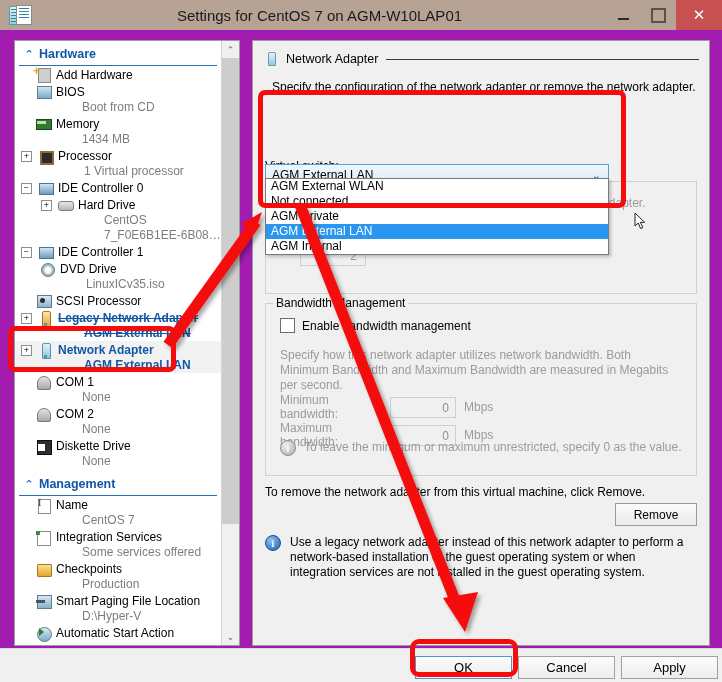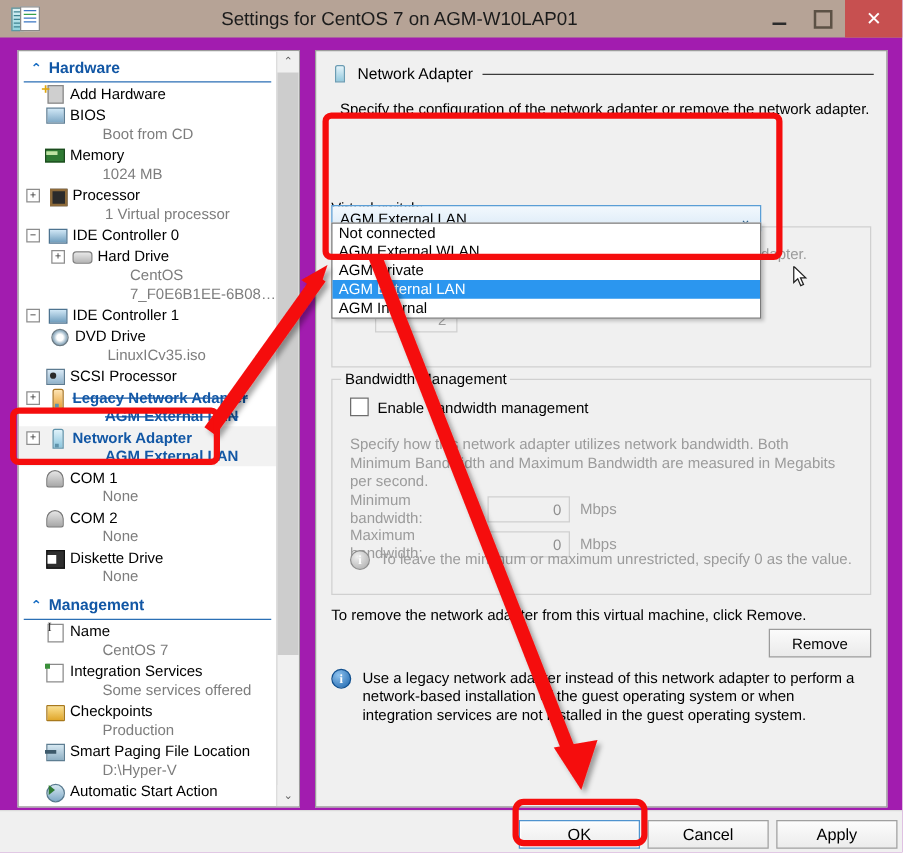--- a/index.html
+++ b/index.html
@@ -255,21 +255,21 @@
         </div>
       </div>
 
       <div class="row">
         <div class="exp none"></div>
         <div class="ico">
             <div class="i-mem"></div>
           </div>
         <div class="rowtxt">
           <div class="lbl">Memory</div>
-          <div class="sub indent1">1024 MB</div>
+          <div class="sub indent1">1434 MB</div>
         </div>
       </div>
 
       <div class="row">
         <div class="exp">+</div>
         <div class="ico">
             <div class="i-cpu"></div>
           </div>
         <div class="rowtxt">
           <div class="lbl">Processor</div>
@@ -469,22 +469,22 @@
       <div class="vbox">2</div>
     </div>
 
     <div class="fld-label" style="position:absolute;left:0;top:108px;margin-left:12px;">Virtual switch:</div>
     <div class="combo" style="position:absolute;top:123px;">
       <div class="ctext">AGM External LAN</div>
       <div class="carrow">⌄</div>
     </div>
 
     <div class="droplist">
+      <div class="dl-item">AGM External WLAN</div>
       <div class="dl-item">Not connected</div>
-      <div class="dl-item">AGM External WLAN</div>
       <div class="dl-item">AGM Private</div>
       <div class="dl-item sel">AGM External LAN</div>
       <div class="dl-item">AGM Internal</div>
     </div>
     <svg class="cursor" viewBox="0 0 12 18">
       <polygon points="0,0 0,13 3.2,10 5.6,15.5 7.8,14.6 5.4,9.3 9.6,9.3" fill="#ffffff" stroke="#222" stroke-width="1"></polygon>
     </svg>
 
     <div class="group bw-grp">
       <div class="grp-title">Bandwidth Management</div>

